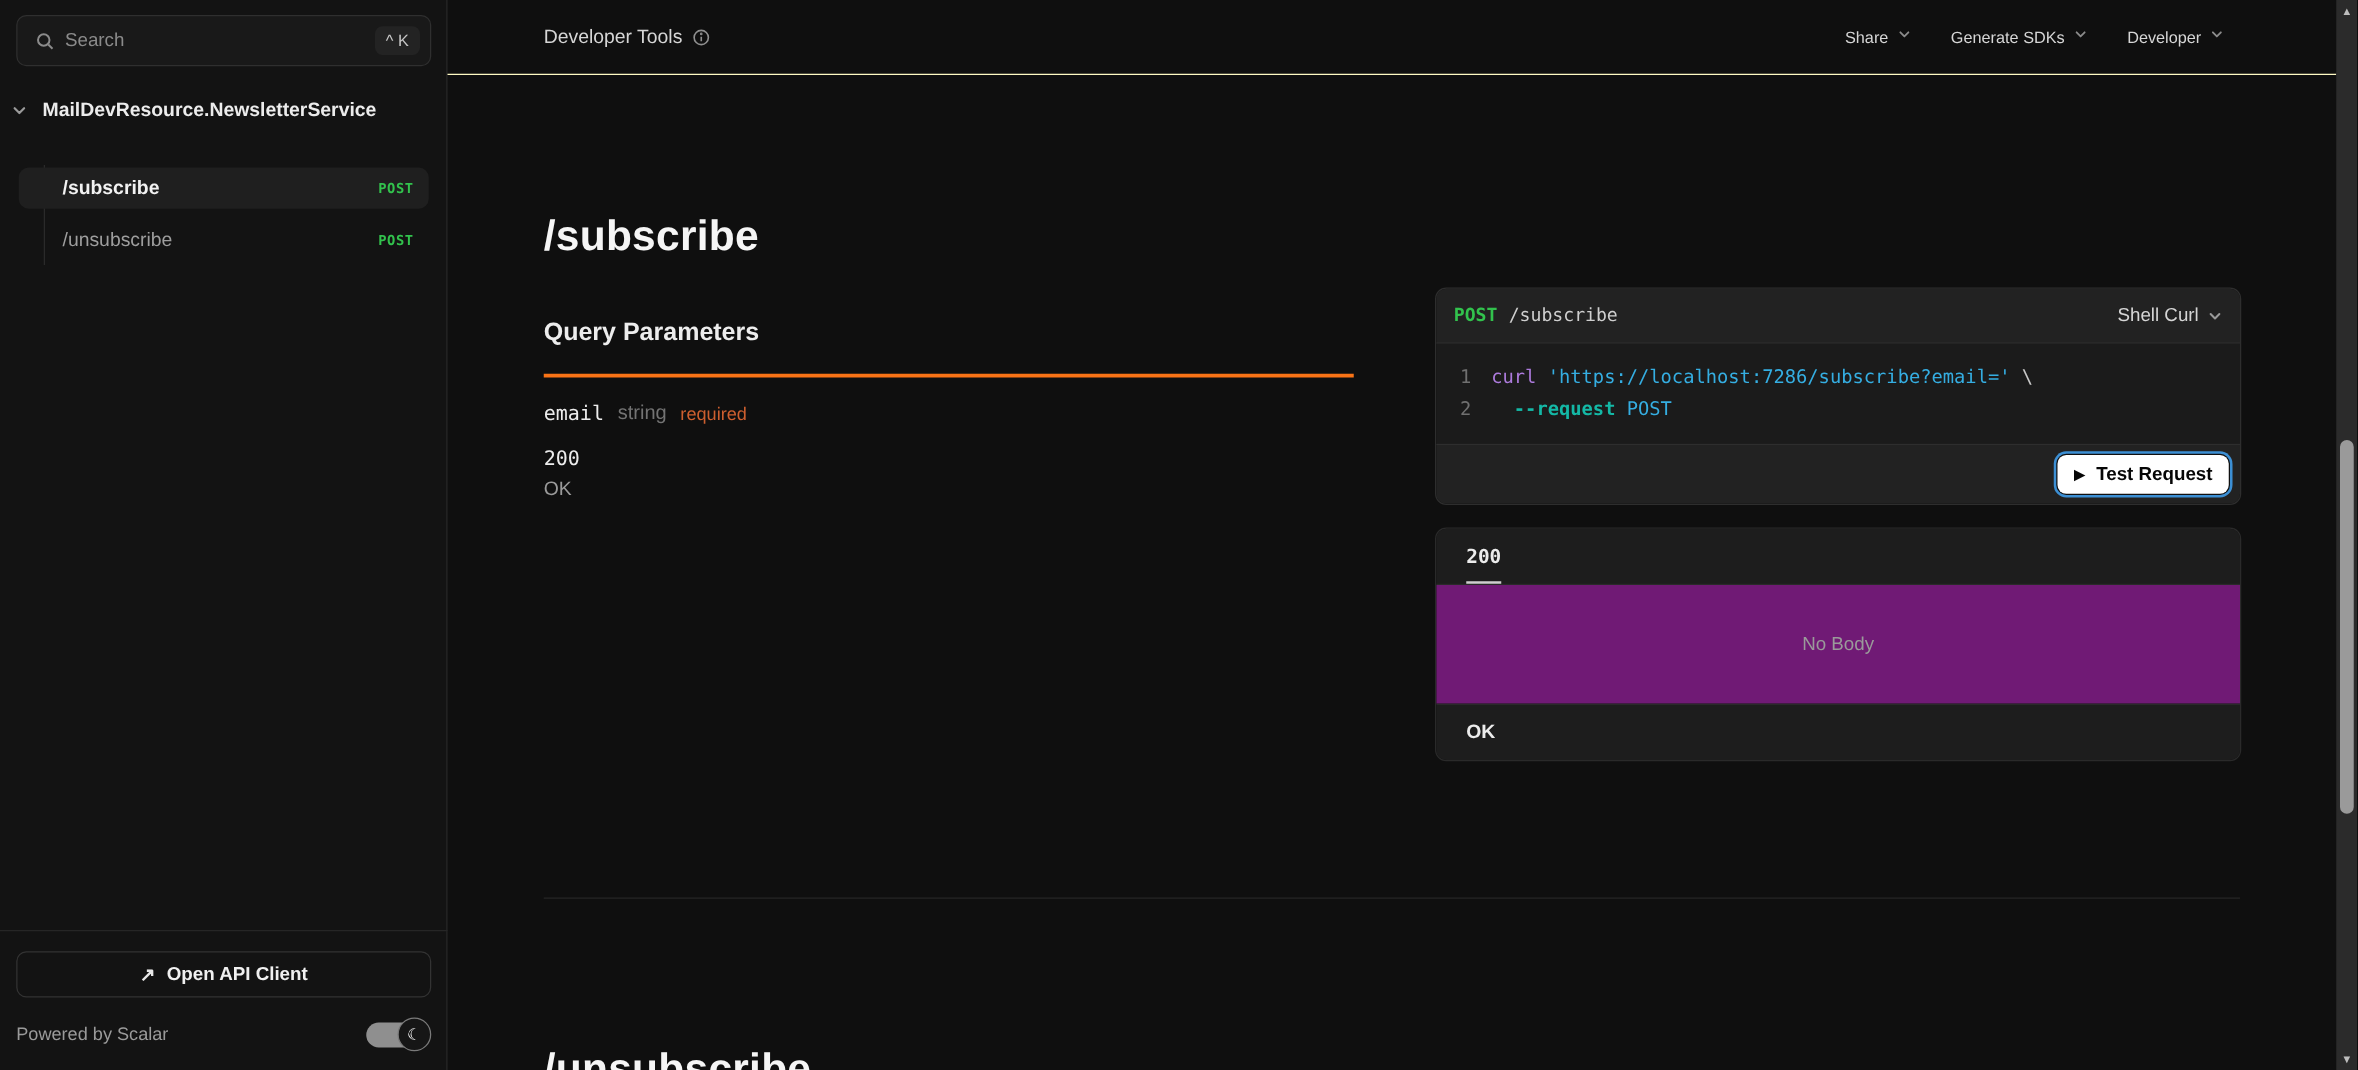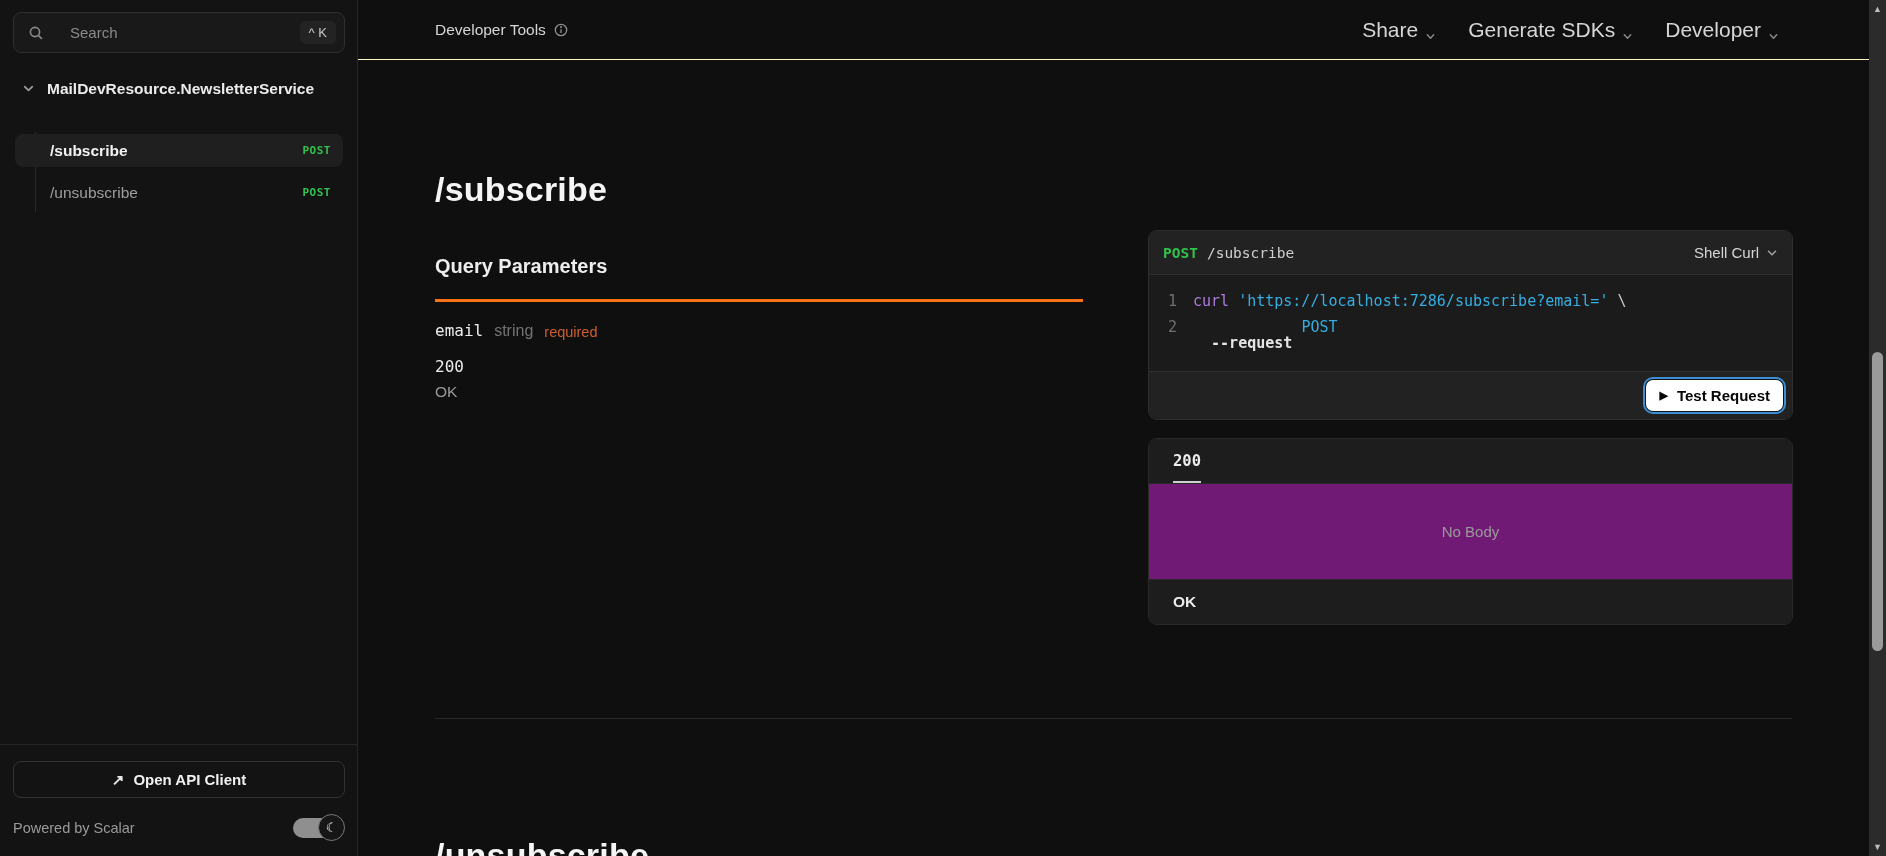--- a/index.html
+++ b/index.html
@@ -4,44 +4,44 @@
 <style>
   * { margin:0; padding:0; box-sizing:border-box; }
   html,body { background:#0b0b0b; }
   body { font-family:"Liberation Sans", sans-serif; }
   .app { position:relative; width:1886px; height:856px; background:#0f0f0f; overflow:hidden; color:#e8e8e8; }
   .mono { font-family:"DejaVu Sans Mono", monospace; }
 
   
   .sidebar { position:absolute; left:0; top:0; width:358px; height:856px; background:#131313; border-right:1px solid #272727; }
   .search-box { position:absolute; left:13px; top:12px; width:332px; height:41px; background:#191919; border:1px solid #2f2f2f; border-radius:8px; display:flex; align-items:center; padding:0 8px 0 14px; cursor:pointer; }
-  .search-box .ph { color:#8b8b8b; font-size:15px; margin-left:26px; flex:1; }
+  .search-box .ph { color:#8b8b8b; font-size:15px; margin-left:8px; flex:1; }
   .kbd { background:#232323; border-radius:6px; color:#c8c8c8; font-size:13px; padding:4px 9px; }
-  .group-header { position:absolute; left:22px; top:79px; width:320px; display:flex; }
+  .group-header { position:absolute; left:9px; top:79px; width:320px; display:flex; }
   .group-header .chev { margin-top:3px; flex:none; }
   .group-title { margin-left:12px; width:292px; font-size:15.5px; font-weight:bold; color:#ececec; line-height:19px; word-break:break-all; cursor:pointer; }
   .guide-line { position:absolute; left:35px; top:132px; width:1px; height:80px; background:#2a2a2a; }
   .tree-item { position:absolute; left:15px; width:328px; height:33px; border-radius:8px; display:flex; align-items:center; padding:0 12px 0 35px; cursor:pointer; }
   .tree-item.active { background:#1f1f1f; }
   .tree-item .lbl { flex:1; font-size:15.5px; color:#9e9e9e; }
   .tree-item.active .lbl { color:#f2f2f2; font-weight:bold; }
   .badge-post { font-family:"DejaVu Sans Mono", monospace; font-size:11px; font-weight:bold; letter-spacing:.5px; color:#32c24d; }
   .sidebar-footer { position:absolute; left:0; bottom:0; width:358px; border-top:1px solid #262626; padding:16px 13px 14px; }
   .api-client-btn { width:100%; height:37px; background:transparent; border:1px solid #333333; border-radius:8px; color:#f0f0f0; font-family:"Liberation Sans", sans-serif; font-size:15px; font-weight:bold; display:flex; align-items:center; justify-content:center; gap:9px; cursor:pointer; }
   .api-client-btn .arrow { font-weight:bold; font-size:15px; color:#e8e8e8; }
   .powered-row { display:flex; align-items:center; justify-content:space-between; margin-top:20px; padding-bottom:4px; }
   .powered { color:#9a9a9a; font-size:14.5px; }
   .toggle { position:relative; width:48px; height:20px; border-radius:10px; background:#8f8f8f; cursor:pointer; margin-right:4px; }
   .toggle .knob { position:absolute; right:-4px; top:-4px; width:27px; height:27px; border-radius:50%; background:#161616; border:1.5px solid #7a7a7a; display:flex; align-items:center; justify-content:center; color:#ffffff; font-size:13px; line-height:1; }
 
   
   .topbar { position:absolute; left:358px; top:0; width:1511px; height:60px; border-bottom:1px solid #fef9c3; display:flex; align-items:center; }
   .topbar-title { margin-left:77px; display:flex; align-items:center; gap:8px; color:#d6d6d6; font-size:15.5px; }
   .topbar-actions { margin-left:auto; margin-right:90px; display:flex; align-items:center; gap:32px; }
-  .top-action { display:flex; align-items:flex-end; gap:7px; color:#d6d6d6; font-size:21px; cursor:pointer; }
+  .top-action { display:flex; align-items:flex-start; gap:7px; color:#d6d6d6; font-size:13px; cursor:pointer; }
 
   
   .endpoint-title { position:absolute; left:435px; top:170px; font-size:34px; font-weight:bold; color:#f5f5f5; letter-spacing:.2px; }
   .left-col { position:absolute; left:435px; top:255px; width:648px; }
   .sec-head { font-size:20px; font-weight:bold; color:#ededed; padding-bottom:21px; border-bottom:3px solid #f97316; }
   .param-row { padding-top:19px; display:flex; align-items:flex-end; gap:11px; }
   .param-name { font-family:"DejaVu Sans Mono", monospace; font-size:16px; color:#ececec; }
   .param-type { font-size:16px; color:#737373; }
   .param-req { font-size:14.5px; color:#cd5f2f; }
   .resp-head { margin-top:54px; }
@@ -53,21 +53,21 @@
   .req-header { height:44px; background:#222222; border-bottom:1px solid #2e2e2e; display:flex; align-items:center; padding:0 14px; }
   .req-method { font-family:"DejaVu Sans Mono", monospace; font-size:14.5px; font-weight:bold; color:#32c24d; }
   .req-path { font-family:"DejaVu Sans Mono", monospace; font-size:14.5px; color:#cfcfcf; margin-left:9px; }
   .lang-select { margin-left:auto; display:flex; align-items:center; gap:7px; color:#d6d6d6; font-size:15px; cursor:pointer; }
   .code-area { background:#1b1b1b; padding:13px 14px 15px; }
   .code-line { display:flex; white-space:pre; font-family:"DejaVu Sans Mono", monospace; font-size:15px; line-height:26px; }
   .ln { width:14px; text-align:right; margin-right:16px; color:#707070; flex:none; }
   .tok-kw { color:#ad7bdd; }
   .tok-str { color:#35aee2; }
   .tok-plain { color:#c9c9c9; }
-  .tok-flag { color:#e5e5e5; font-weight:bold;margin-top:16px; }
+  .tok-flag { color:#14b8a6; font-weight:bold; }
   .tok-val { color:#35aee2; }
   .req-footer { height:48px; background:#222222; border-top:1px solid #2e2e2e; display:flex; align-items:center; justify-content:flex-end; padding:0 9px; }
   .test-btn { display:flex; align-items:center; gap:9px; background:#ffffff; color:#060606; border:none; font-family:"Liberation Sans", sans-serif; font-size:15px; font-weight:bold; padding:7px 13px; border-radius:7px; box-shadow:0 0 0 1px #101010, 0 0 0 3px #3c8fd4; cursor:pointer; }
   .test-btn .play { font-size:11px; }
 
   .resp-card { margin-top:18px; border:1px solid #2a2a2a; border-radius:9px; overflow:hidden; }
   .resp-card-header { background:#1d1d1d; border-bottom:1px solid #2a2a2a; padding:13px 24px 0; }
   .resp-tab { display:inline-block; font-family:"DejaVu Sans Mono", monospace; font-size:15.5px; font-weight:bold; color:#ececec; padding-bottom:11px; border-bottom:2px solid #cfcfcf; cursor:pointer; }
   .resp-card-body { background:#701a75; height:95px; display:flex; align-items:center; justify-content:center; color:#9a9a9a; font-size:15px; }
   .resp-card-footer { background:#1d1d1d; border-top:1px solid #2a2a2a; padding:13px 24px; font-size:15.5px; font-weight:bold; color:#ececec; }

